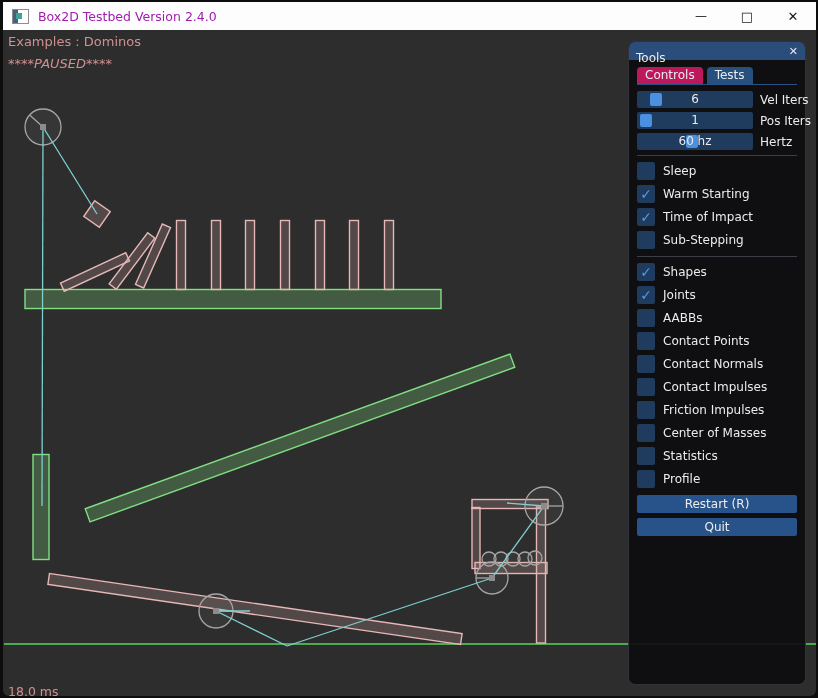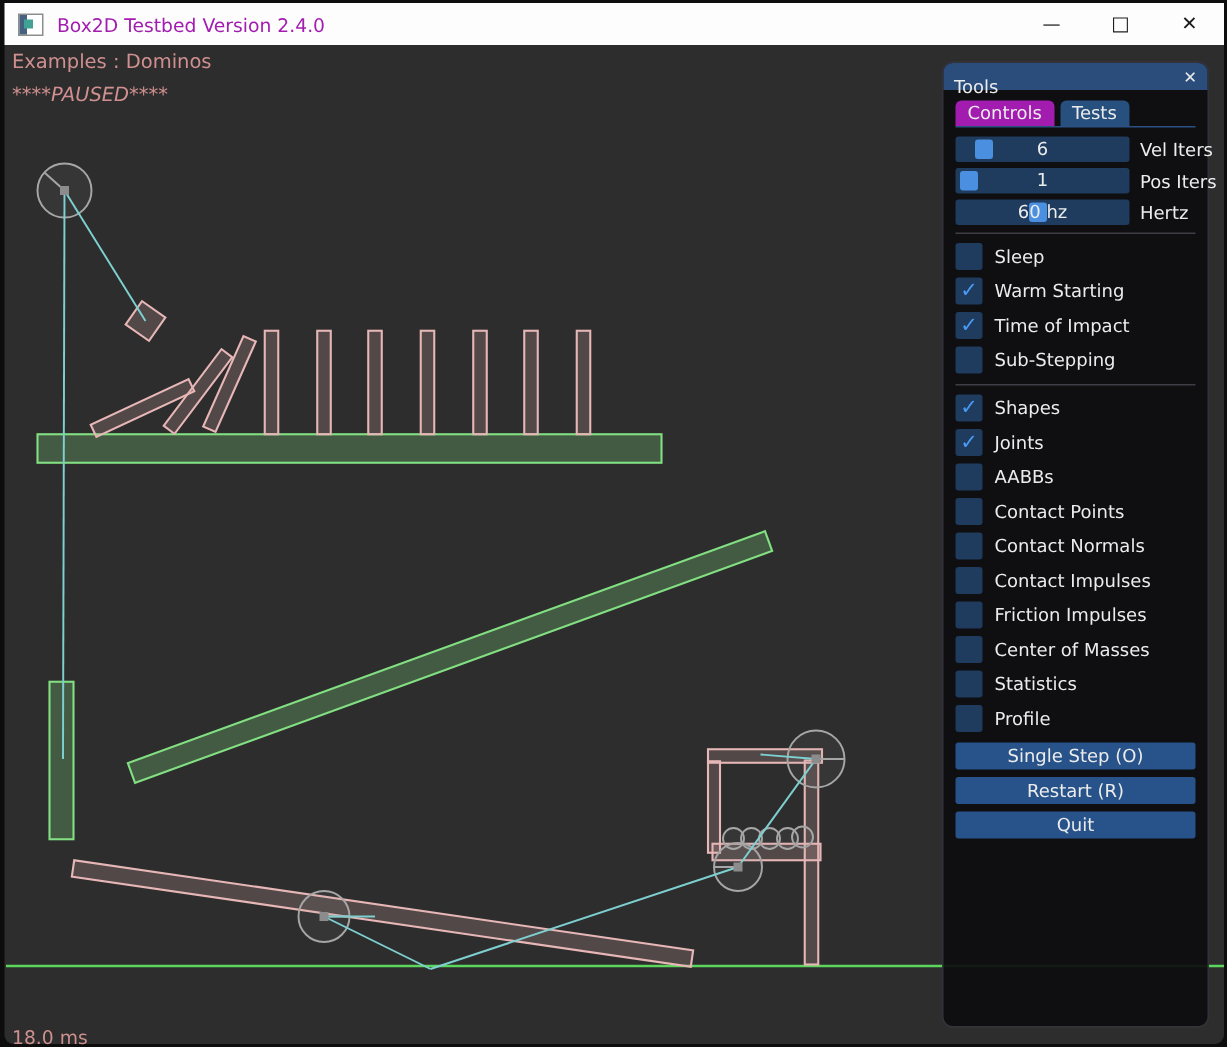--- a/index.html
+++ b/index.html
@@ -39,21 +39,21 @@
     background:rgba(13,13,15,0.93);
     border:1px solid rgba(95,95,110,0.45);border-radius:7px;
     color:#ececec;font-size:12px;box-sizing:border-box;
   }
   .tools-title{height:18px;background:#2b4d7c;border-radius:6px 6px 0 0;display:flex;align-items:center;padding:0 7px;}
   .tools-title-text{font-size:12px;margin-top:13px;}
   .tools-close{margin-left:auto;font-size:11px;color:#e9e9e9;line-height:1;}
   .tools-body{padding:7px 8px 0 8px;}
   .tabbar{display:flex;gap:4px;border-bottom:1px solid #2a5184;}
   .tab{height:17px;line-height:17px;padding:0 8px;border-radius:4px 4px 0 0;background:#27507f;}
-  .tab.active{background:#a21caf;}
+  .tab.active{background:#be185d;}
   .slider-group{margin-top:6px;}
   .slider-row{display:flex;align-items:center;margin-bottom:4px;}
   .slider-frame{position:relative;width:116px;height:17px;background:#1f3b5e;border-radius:2px;flex:0 0 auto;}
   .slider-grab{position:absolute;top:2px;width:12px;height:13px;background:#4a8fe0;border-radius:2px;}
   .slider-value{position:absolute;inset:0;text-align:center;line-height:17px;z-index:1;}
   .slider-label{margin-left:7px;white-space:nowrap;}
   .separator{height:1px;background:#3e3e46;margin:5px 0 3px 0;}
   .check-row{display:flex;align-items:center;height:23px;}
   .checkbox{width:18px;height:18px;background:#1f3b5e;border-radius:2px;display:flex;align-items:center;justify-content:center;
             color:#4a9bf5;font-size:14px;font-weight:bold;flex:0 0 auto;line-height:1;}
@@ -234,18 +234,17 @@
         <div class="check-row">
           <div class="checkbox"></div>
           <div class="check-label">Statistics</div>
         </div>
         <div class="check-row">
           <div class="checkbox"></div>
           <div class="check-label">Profile</div>
         </div>
       </div>
     <div class="button-group">
-        <div class="btn">Single Step (O)</div>
         <div class="btn">Restart (R)</div>
         <div class="btn">Quit</div>
       </div>
   </div>
 </div>
 
 </body></html>

